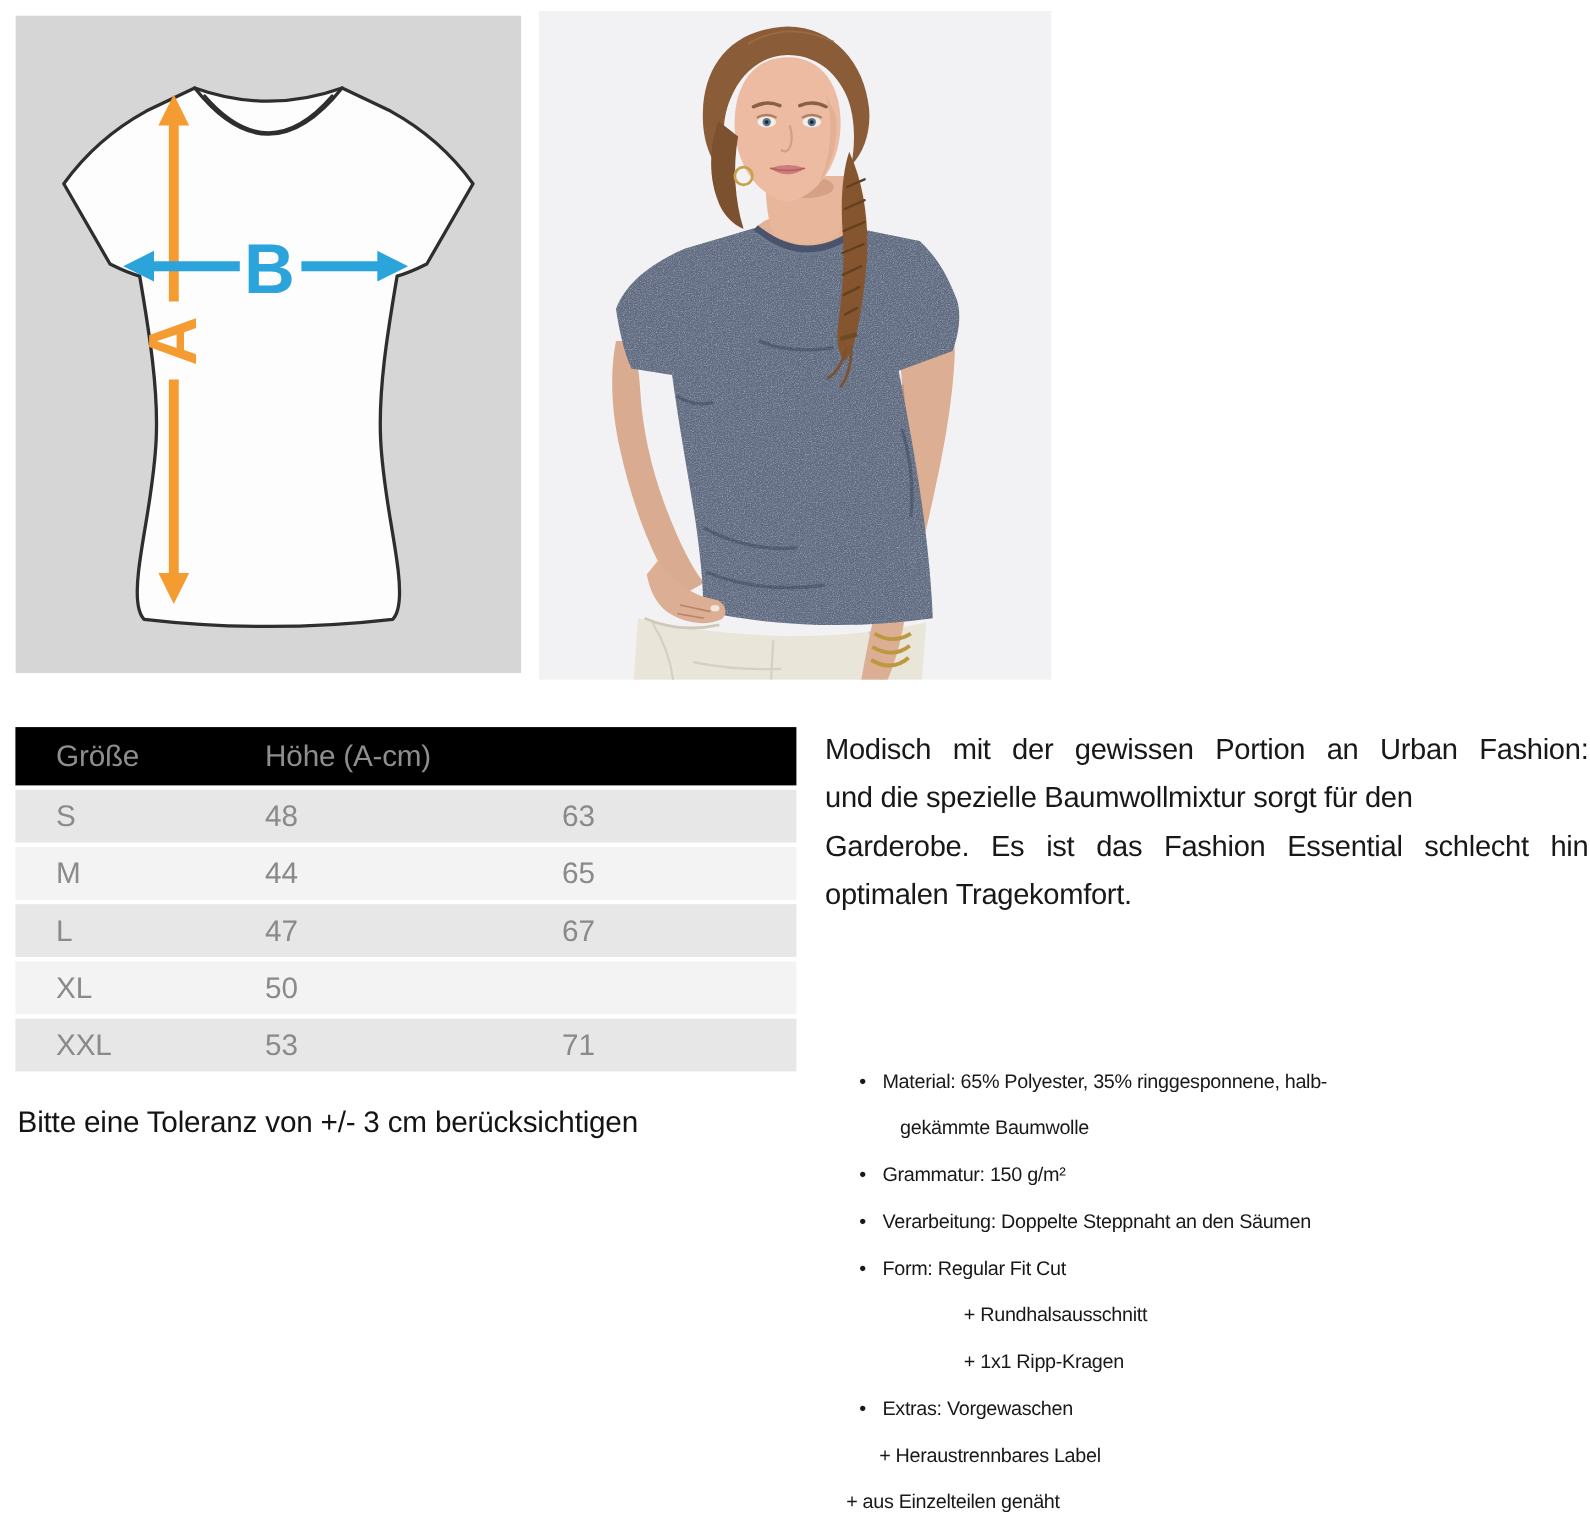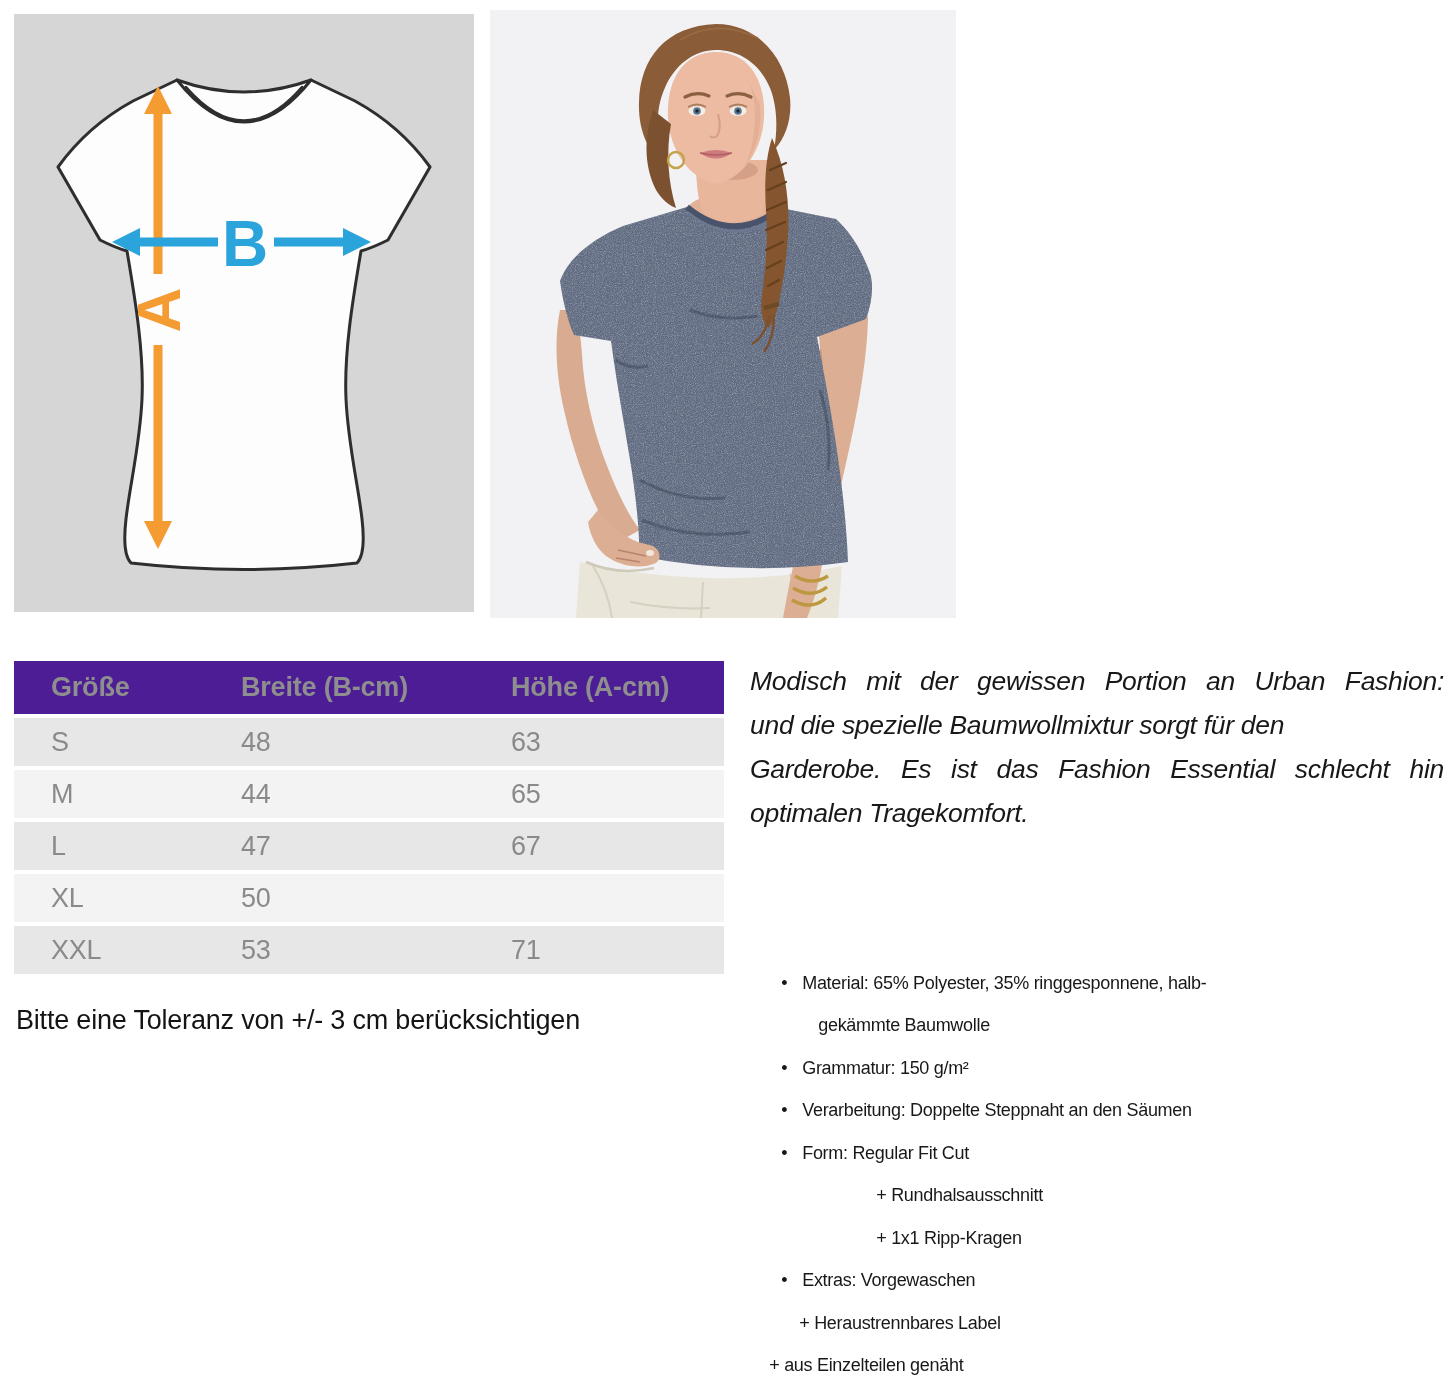--- a/index.html
+++ b/index.html
@@ -9,34 +9,34 @@
 
   
   .diagram-panel { position:absolute; left:14px; top:14px; width:460px; height:598px; }
 
   
   .photo-panel { position:absolute; left:490px; top:10px; width:466px; height:608px; }
 
   
   .size-table { position:absolute; left:14px; top:661px; width:710px; font-size:27px; letter-spacing:-0.2px; }
   .trow { display:grid; grid-template-columns:190px 270px 1fr; }
-  .trow.thead { height:53px; line-height:53px; background:#4c1d95; color:#8e8e8e;font-weight:bold; }
+  .trow.thead { height:53px; line-height:53px; background:#000000; color:#8e8e8e; }
   .trow.tdata { height:48px; line-height:48px; margin-top:4px; color:#8a8a8a; }
   .trow.dark  { background:#e8e7e7; }
   .trow.light { background:#f4f3f3; }
   .tcell { padding-left:37px; overflow:hidden; white-space:nowrap; }
 
   
   .tolerance-note { position:absolute; left:16px; top:1005px; width:700px;
                     font-size:27px; color:#141414; letter-spacing:-0.2px; }
 
   
   .para { position:absolute; left:750px; top:659px; width:694px;
           font-size:26.5px; color:#181818; letter-spacing:-0.3px; }
-  .para-line { height:44px; line-height:44px; text-align:left; white-space:normal;font-style:italic; }
+  .para-line { height:44px; line-height:44px; text-align:left; white-space:normal; }
   .para-line.just { text-align:justify; text-align-last:justify; }
 
   
   .spec-list { position:absolute; left:740px; top:919px; width:705px;
                font-size:18px; color:#181818; letter-spacing:-0.3px; }
   .spec-line { height:42.5px; line-height:42.5px; white-space:pre; }
   .mark { display:inline-block; width:21px; }
   .ind-b  { padding-left:13px; }
   .ind-c1 { padding-left:50px; }
   .ind-c2 { padding-left:31px; }
@@ -251,21 +251,20 @@
         <path d="M305 566 Q322 576 338 566" stroke="#BD9840"></path>
         <path d="M303 578 Q322 589 337 577" stroke="#BD9840"></path>
         <path d="M302 590 Q321 601 336 588" stroke="#BD9840"></path>
       </g>
     </svg>
   </div>
 
   <div class="size-table">
     <div class="trow thead">
       <div class="tcell">Größe</div>
-      <div class="tcell">Breite (B-cm)</div>
       <div class="tcell">Höhe (A-cm)</div>
     </div>
     <div class="trow tdata dark">
       <div class="tcell">S</div>
       <div class="tcell">48</div>
       <div class="tcell">63</div>
     </div>
     <div class="trow tdata light">
       <div class="tcell">M</div>
       <div class="tcell">44</div>

